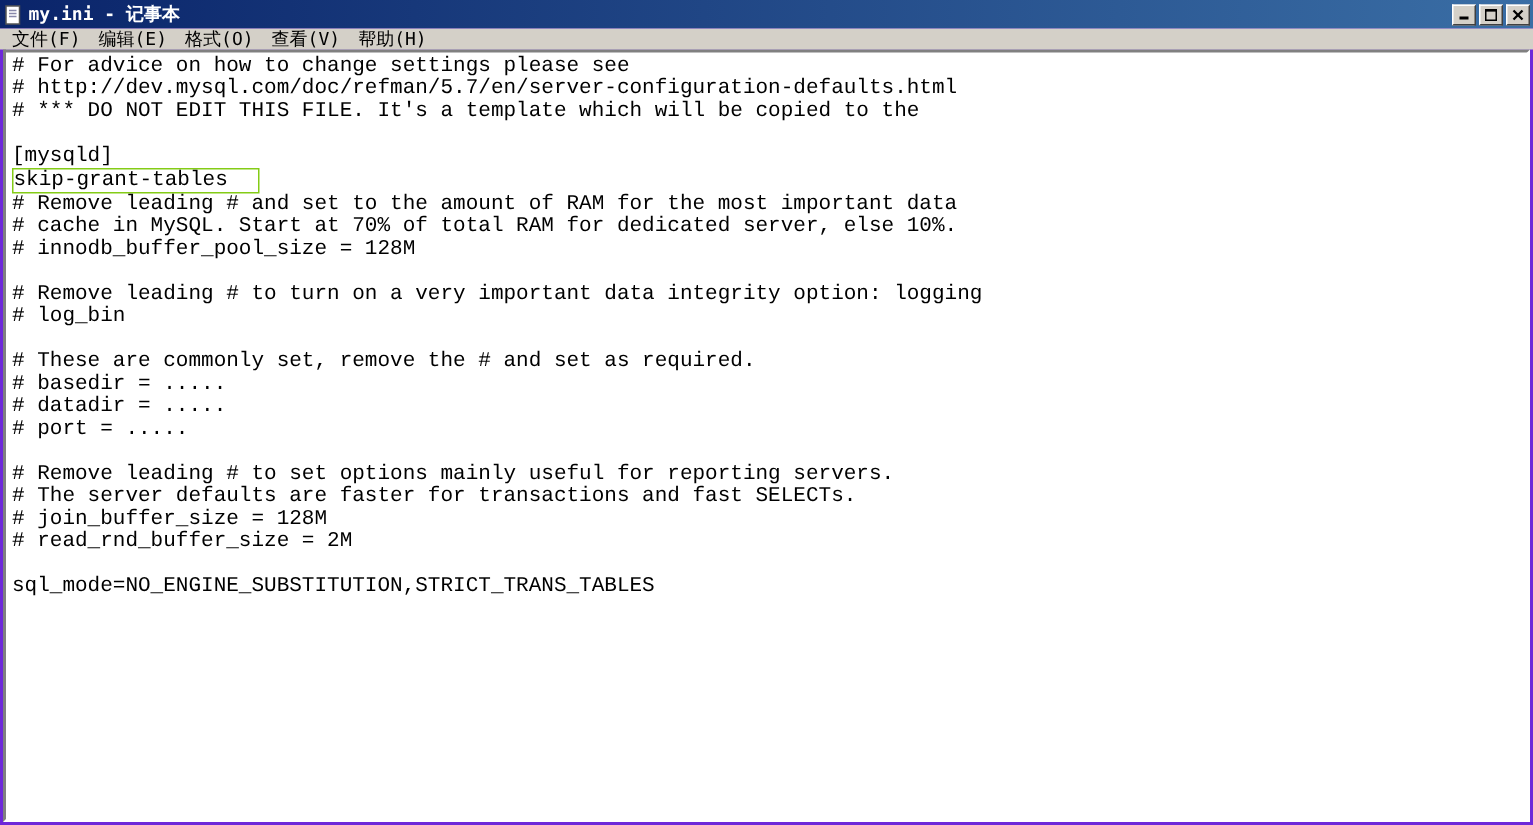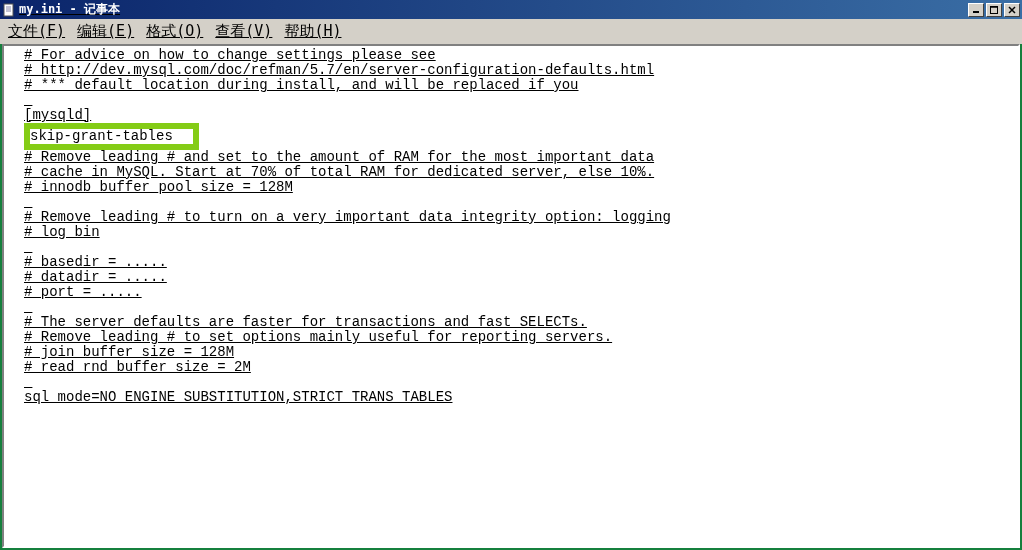--- a/index.html
+++ b/index.html
@@ -1,27 +1,27 @@
 <!DOCTYPE html>
 <html><head>
   <meta charset="utf-8">
   <style>
     * { margin: 0; padding: 0; box-sizing: border-box; }
     body { font-family: "SimSun", "MS Gothic", monospace; font-size: 12px; width: 1022px; height: 550px; overflow: hidden; background: #000; }
-    .window { width: 100%; height: 100%; background: #15803d; display: flex; flex-direction: column; text-decoration: underline; }
+    .window { width: 100%; height: 100%; background: #6d28d9; display: flex; flex-direction: column; }
     .titlebar { background: linear-gradient(to right, #0a246a, #3a6ea5); color: white; height: 19px; display: flex; align-items: center; padding: 0 2px; }
     .titlebar-icon { width: 14px; height: 14px; margin-right: 3px; display: inline-flex; align-items: center; justify-content: center; }
     .titlebar-text { flex: 1; font-size: 12px; font-weight: bold; white-space: nowrap; }
     .window-controls { display: flex; gap: 2px; }
     .win-btn { width: 16px; height: 14px; background: #d4d0c8; border: 1px solid; border-color: #fff #404040 #404040 #fff; display: flex; align-items: center; justify-content: center; cursor: pointer; font-family: "Marlett", monospace; font-size: 9px; line-height: 1; }
-    .menubar { background: #d4d0c8; height: 25px; display: flex; align-items: center; padding: 0 2px; font-size: 15px; text-align: center; }
+    .menubar { background: #d4d0c8; height: 14px; display: flex; align-items: center; padding: 0 2px; font-size: 12px; text-align: center; }
     .menu-item { padding: 1px 6px; cursor: pointer; white-space: nowrap; }
-    .content { flex: 1; background: white; border: 2px solid; border-color: #808080 #fff #fff #808080; margin: 0 2px 2px 2px; overflow-y: scroll; overflow-x: hidden; padding: 2px 20px; font-family: "SimSun", "Courier New", monospace; font-size: 14px; line-height: 15px; }
+    .content { flex: 1; background: white; border: 2px solid; border-color: #808080 #fff #fff #808080; margin: 0 2px 2px 2px; overflow-y: scroll; overflow-x: hidden; padding: 2px 4px; font-family: "SimSun", "Courier New", monospace; font-size: 14px; line-height: 15px; }
     .content-line { white-space: pre; font-family: inherit; }
-    .highlight { border: 6px solid #84cc16; display: inline-block; padding: 0 20px 0 0; }
+    .highlight { border: 1px solid #84cc16; display: inline-block; padding: 0 20px 0 0; }
     ::-webkit-scrollbar { width: 16px; background: #d4d0c8; }
     ::-webkit-scrollbar-thumb { background: #d4d0c8; border: 1px solid; border-color: #fff #404040 #404040 #fff; }
     ::-webkit-scrollbar-button { background: #d4d0c8; border: 1px solid; border-color: #fff #404040 #404040 #fff; height: 16px; }
   </style>
 </head>
 <body>
 
 <div class="window">
   <div class="titlebar">
     <span class="titlebar-icon">
@@ -56,35 +56,36 @@
   <div class="menubar">
     <span class="menu-item">文件(F)</span>
     <span class="menu-item">编辑(E)</span>
     <span class="menu-item">格式(O)</span>
     <span class="menu-item">查看(V)</span>
     <span class="menu-item">帮助(H)</span>
   </div>
   <div class="content" id="content-area">
       <div class="content-line"># For advice on how to change settings please see</div>
       <div class="content-line"># http://dev.mysql.com/doc/refman/5.7/en/server-configuration-defaults.html</div>
-      <div class="content-line"># *** default location during install, and will be replaced if you</div>
+      <div class="content-line"># *** DO NOT EDIT THIS FILE. It's a template which will be copied to the</div>
       <div class="content-line">&nbsp;</div>
       <div class="content-line">[mysqld]</div>
       <div class="content-line"><span class="highlight">skip-grant-tables</span></div>
       <div class="content-line"># Remove leading # and set to the amount of RAM for the most important data</div>
       <div class="content-line"># cache in MySQL. Start at 70% of total RAM for dedicated server, else 10%.</div>
       <div class="content-line"># innodb_buffer_pool_size = 128M</div>
       <div class="content-line">&nbsp;</div>
       <div class="content-line"># Remove leading # to turn on a very important data integrity option: logging</div>
       <div class="content-line"># log_bin</div>
       <div class="content-line">&nbsp;</div>
+      <div class="content-line"># These are commonly set, remove the # and set as required.</div>
       <div class="content-line"># basedir = .....</div>
       <div class="content-line"># datadir = .....</div>
       <div class="content-line"># port = .....</div>
       <div class="content-line">&nbsp;</div>
+      <div class="content-line"># Remove leading # to set options mainly useful for reporting servers.</div>
       <div class="content-line"># The server defaults are faster for transactions and fast SELECTs.</div>
-      <div class="content-line"># Remove leading # to set options mainly useful for reporting servers.</div>
       <div class="content-line"># join_buffer_size = 128M</div>
       <div class="content-line"># read_rnd_buffer_size = 2M</div>
       <div class="content-line">&nbsp;</div>
       <div class="content-line">sql_mode=NO_ENGINE_SUBSTITUTION,STRICT_TRANS_TABLES</div>
     </div>
 </div>
 
 </body></html>

